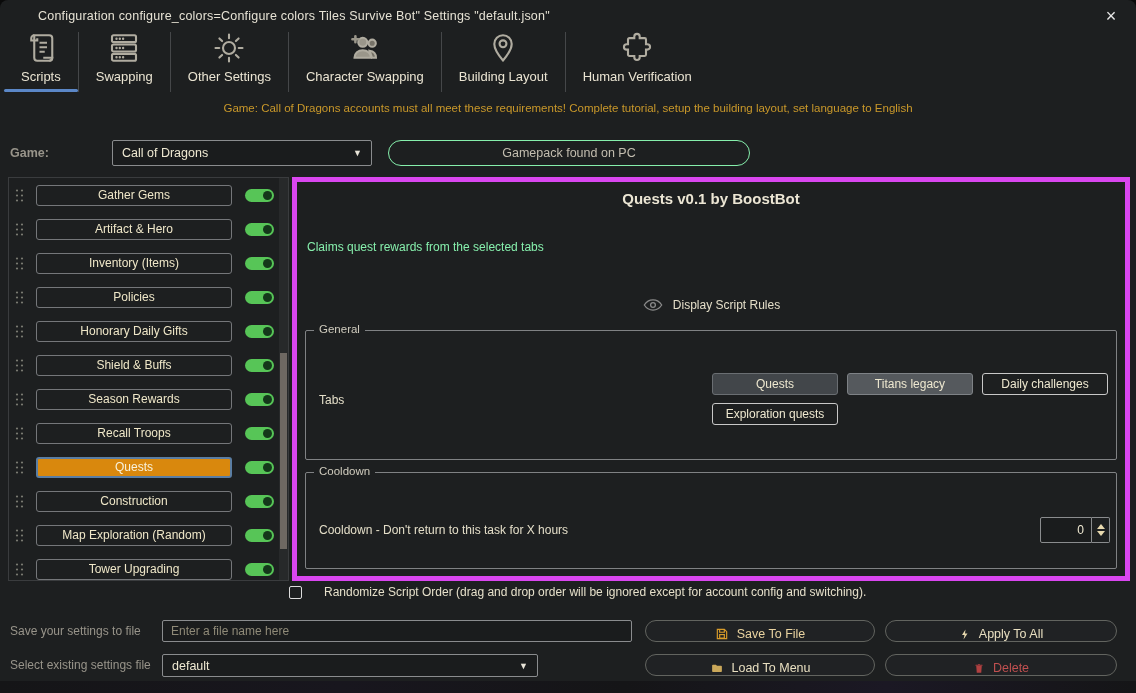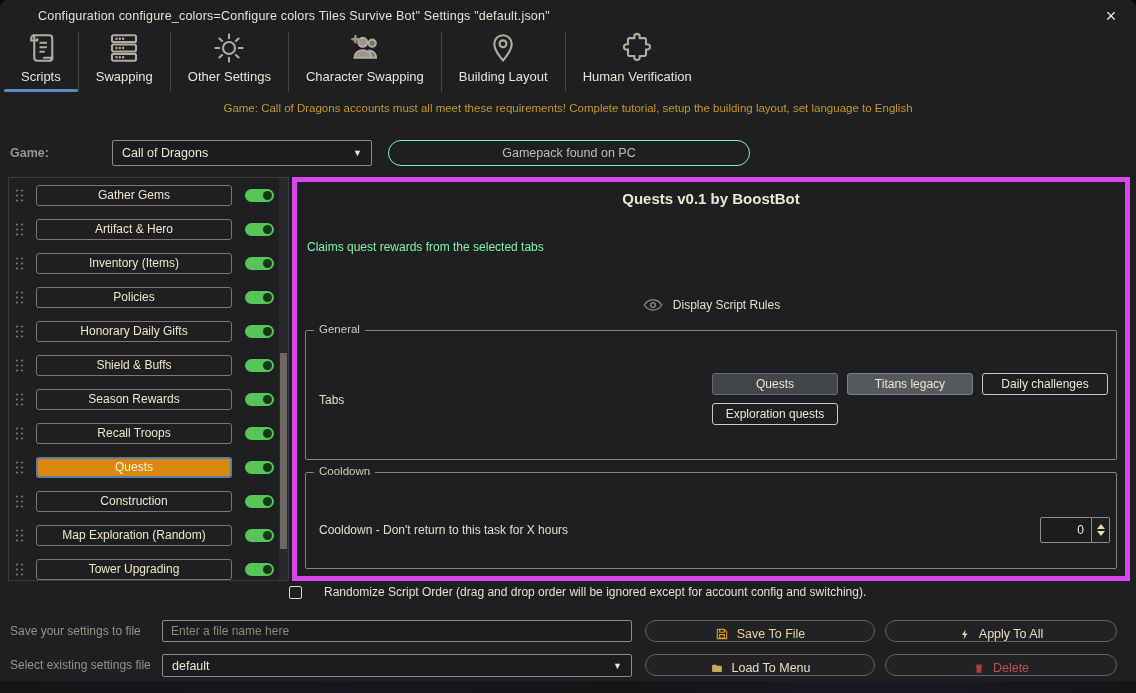--- a/index.html
+++ b/index.html
@@ -62,21 +62,21 @@
   .tri-up { width:0; height:0; border-left:4px solid transparent; border-right:4px solid transparent; border-bottom:5px solid #e8d9ae; }
   .tri-down { width:0; height:0; border-left:4px solid transparent; border-right:4px solid transparent; border-top:5px solid #e8d9ae; }
   
   .randomize-row { position:absolute; left:289px; top:585px; display:flex; align-items:center; gap:22px; }
   .checkbox { width:13px; height:13px; border:1px solid #dcdcdc; border-radius:2px; background:transparent; cursor:pointer; flex:none; }
   .randomize-row span { font-size:12px; color:#e6e0ca; }
   
   .f-label { position:absolute; left:10px; font-size:12px; color:#98948a; }
   .f-input { position:absolute; left:162px; width:470px; height:22px; background:#1a1c1d; border:1px solid #8a8c8e; border-radius:2px; color:#e8e2cc; font-size:12px; padding:0 8px; font-family:"Liberation Sans",sans-serif; }
   .f-input::placeholder { color:#8f8a78; }
-  .f-select { left:162px; width:470px; height:23px; }
+  .f-select { left:162px; width:376px; height:23px; }
   .pill-btn { position:absolute; height:22px; border-radius:11px; border:1px solid #62645f; background:#202224; display:flex; align-items:flex-end; justify-content:center; gap:8px; font-size:12.5px; color:#e8dfc0; cursor:pointer; }
   .pill-btn svg { flex:none; }
   .btn-save   { left:645px; width:230px; color:#e9d3a0; }
   .btn-apply  { left:885px; width:232px; }
   .btn-load   { left:645px; width:230px; }
   .btn-delete { left:885px; width:232px; color:#c05050; }
   .row1 { top:620px; } .row2 { top:654px; }
   .lab1 { top:624px; } .lab2 { top:658px; }
   
   .bottom-strip { position:absolute; left:0; right:0; bottom:0; height:12px;

